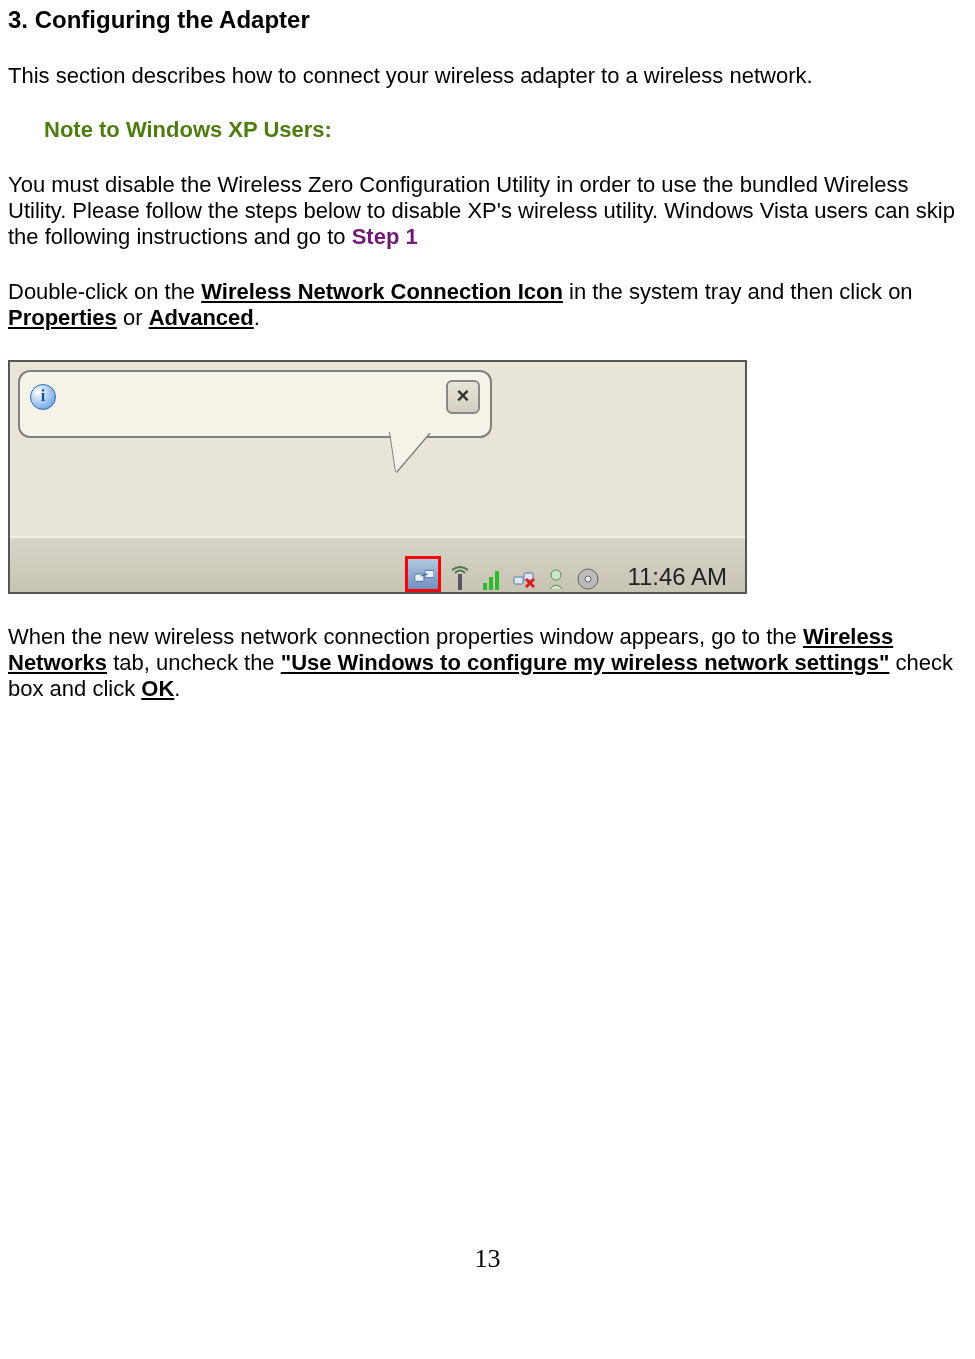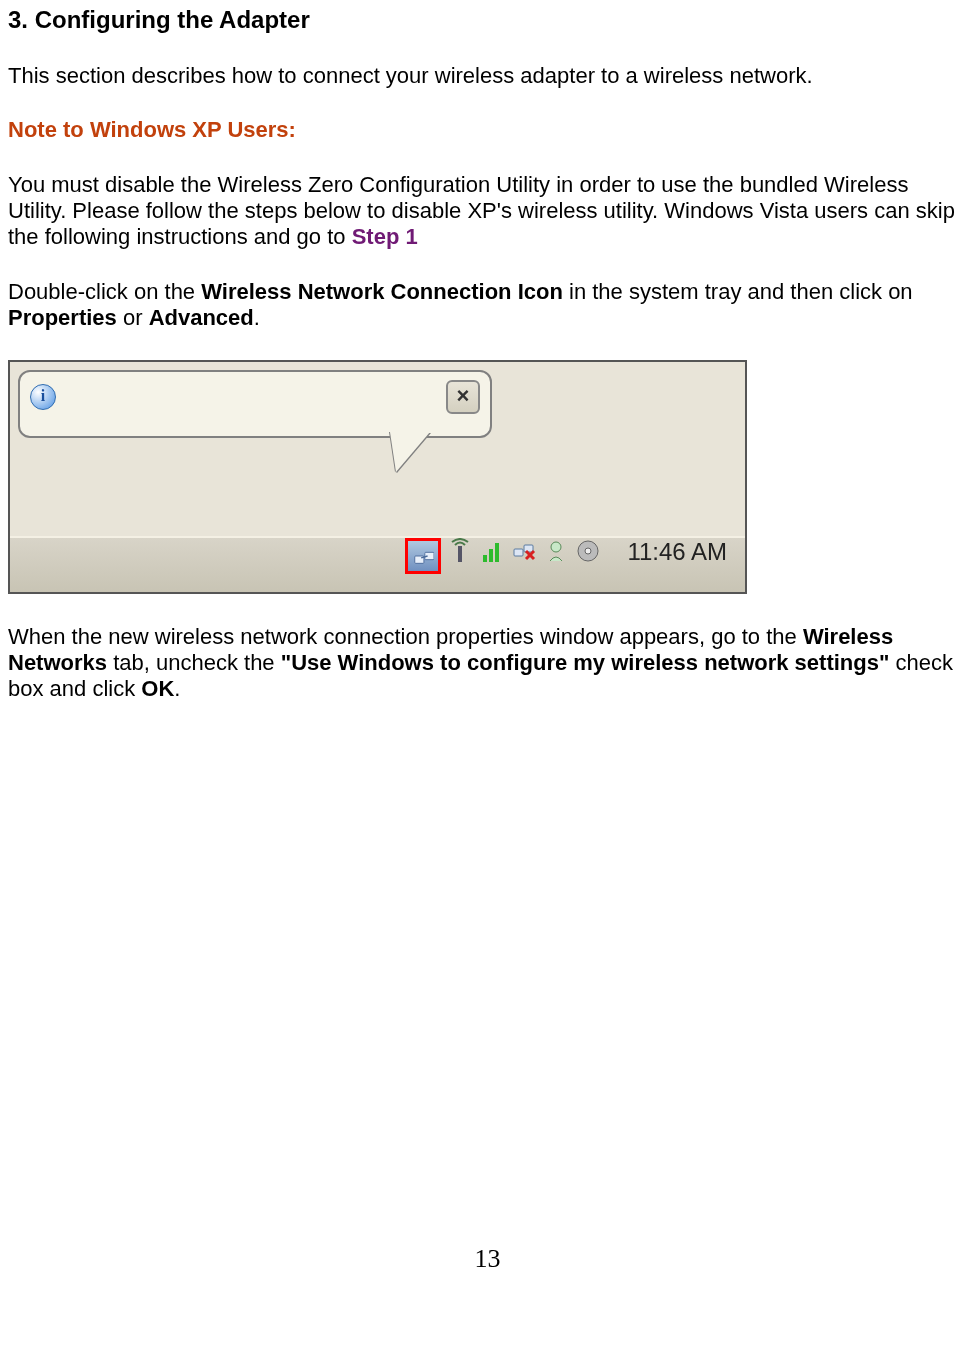--- a/index.html
+++ b/index.html
@@ -13,29 +13,31 @@
     }
     h1 {
       font-size: 24px;
       font-weight: bold;
       margin: 6px 0 28px 0;
     }
     p {
       margin: 0 0 28px 0;
     }
     .blue {
-      color: #c2410c;
-      font-weight: bold;
+      color: #4d7c0f;
+      font-weight: bold;
+      margin-left: 36px;
     }
     .red {
       color: #701a75;
       font-weight: bold;
     }
     .bold {
       font-weight: bold;
+      text-decoration: underline;
     }
     .screenshot {
       width: 735px;
       height: 230px;
       border: 2px solid #555;
       background: #e8e4d8;
       position: relative;
       margin-bottom: 30px;
       overflow: hidden;
     }
@@ -107,21 +109,21 @@
     }
     .taskbar {
       position: absolute;
       bottom: 0;
       left: 0;
       right: 0;
       height: 54px;
       background: linear-gradient(#d8d4c8, #c8c4b4);
       border-top: 2px solid #f4f0e4;
       display: flex;
-      align-items: flex-start;
+      align-items: flex-end;
       justify-content: flex-end;
       padding: 0 18px 0 0;
       gap: 6px;
     }
     .tray-icon {
       width: 26px;
       height: 26px;
       display: flex;
       align-items: center;
       justify-content: center;

